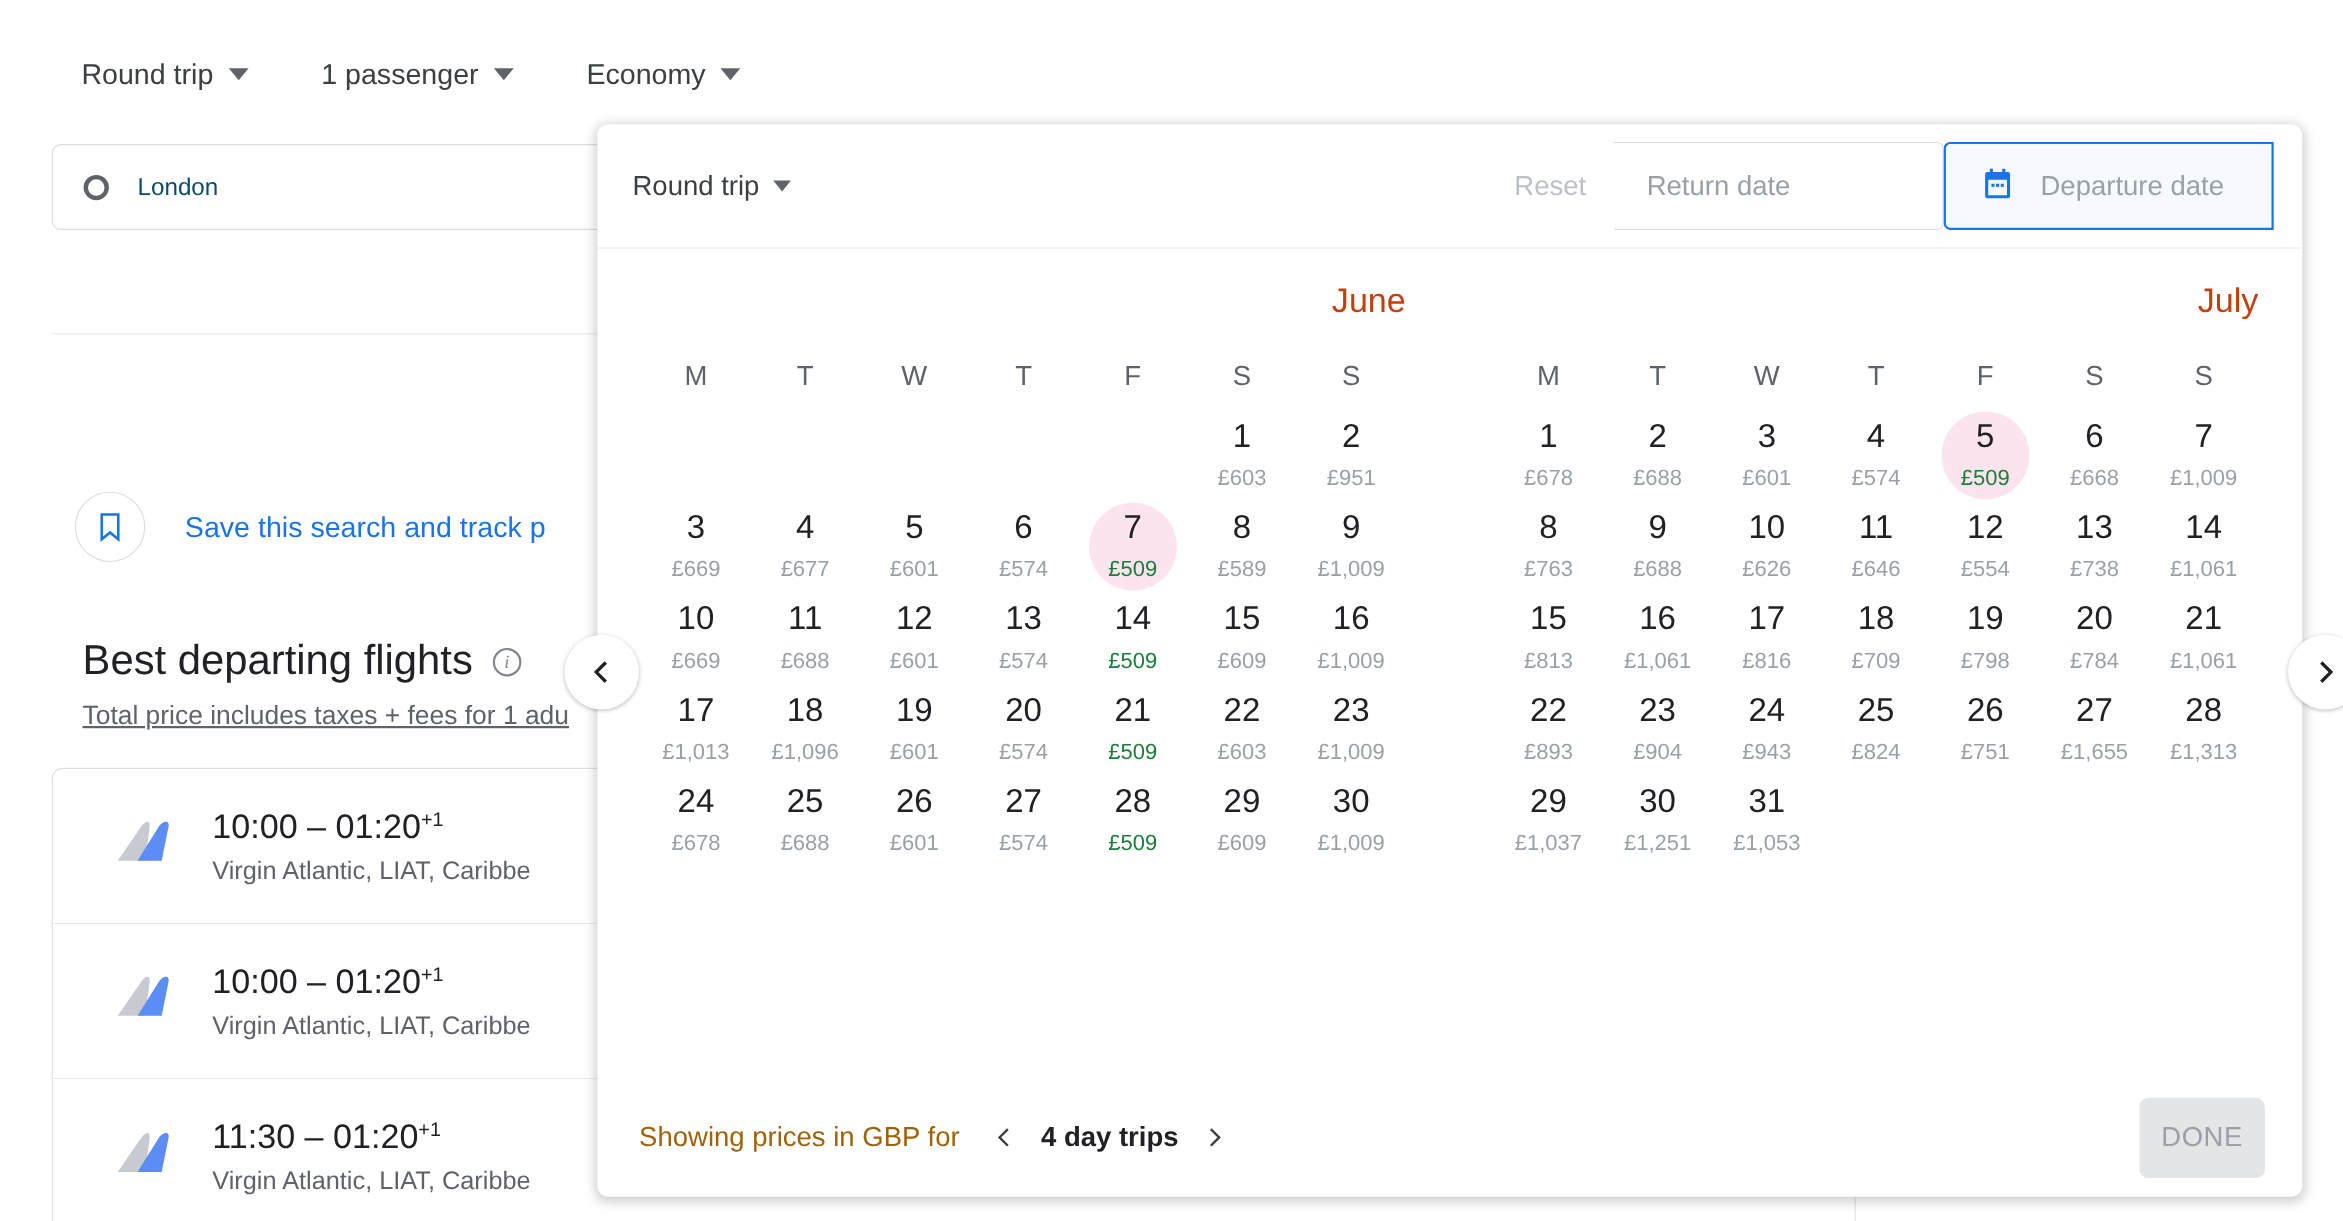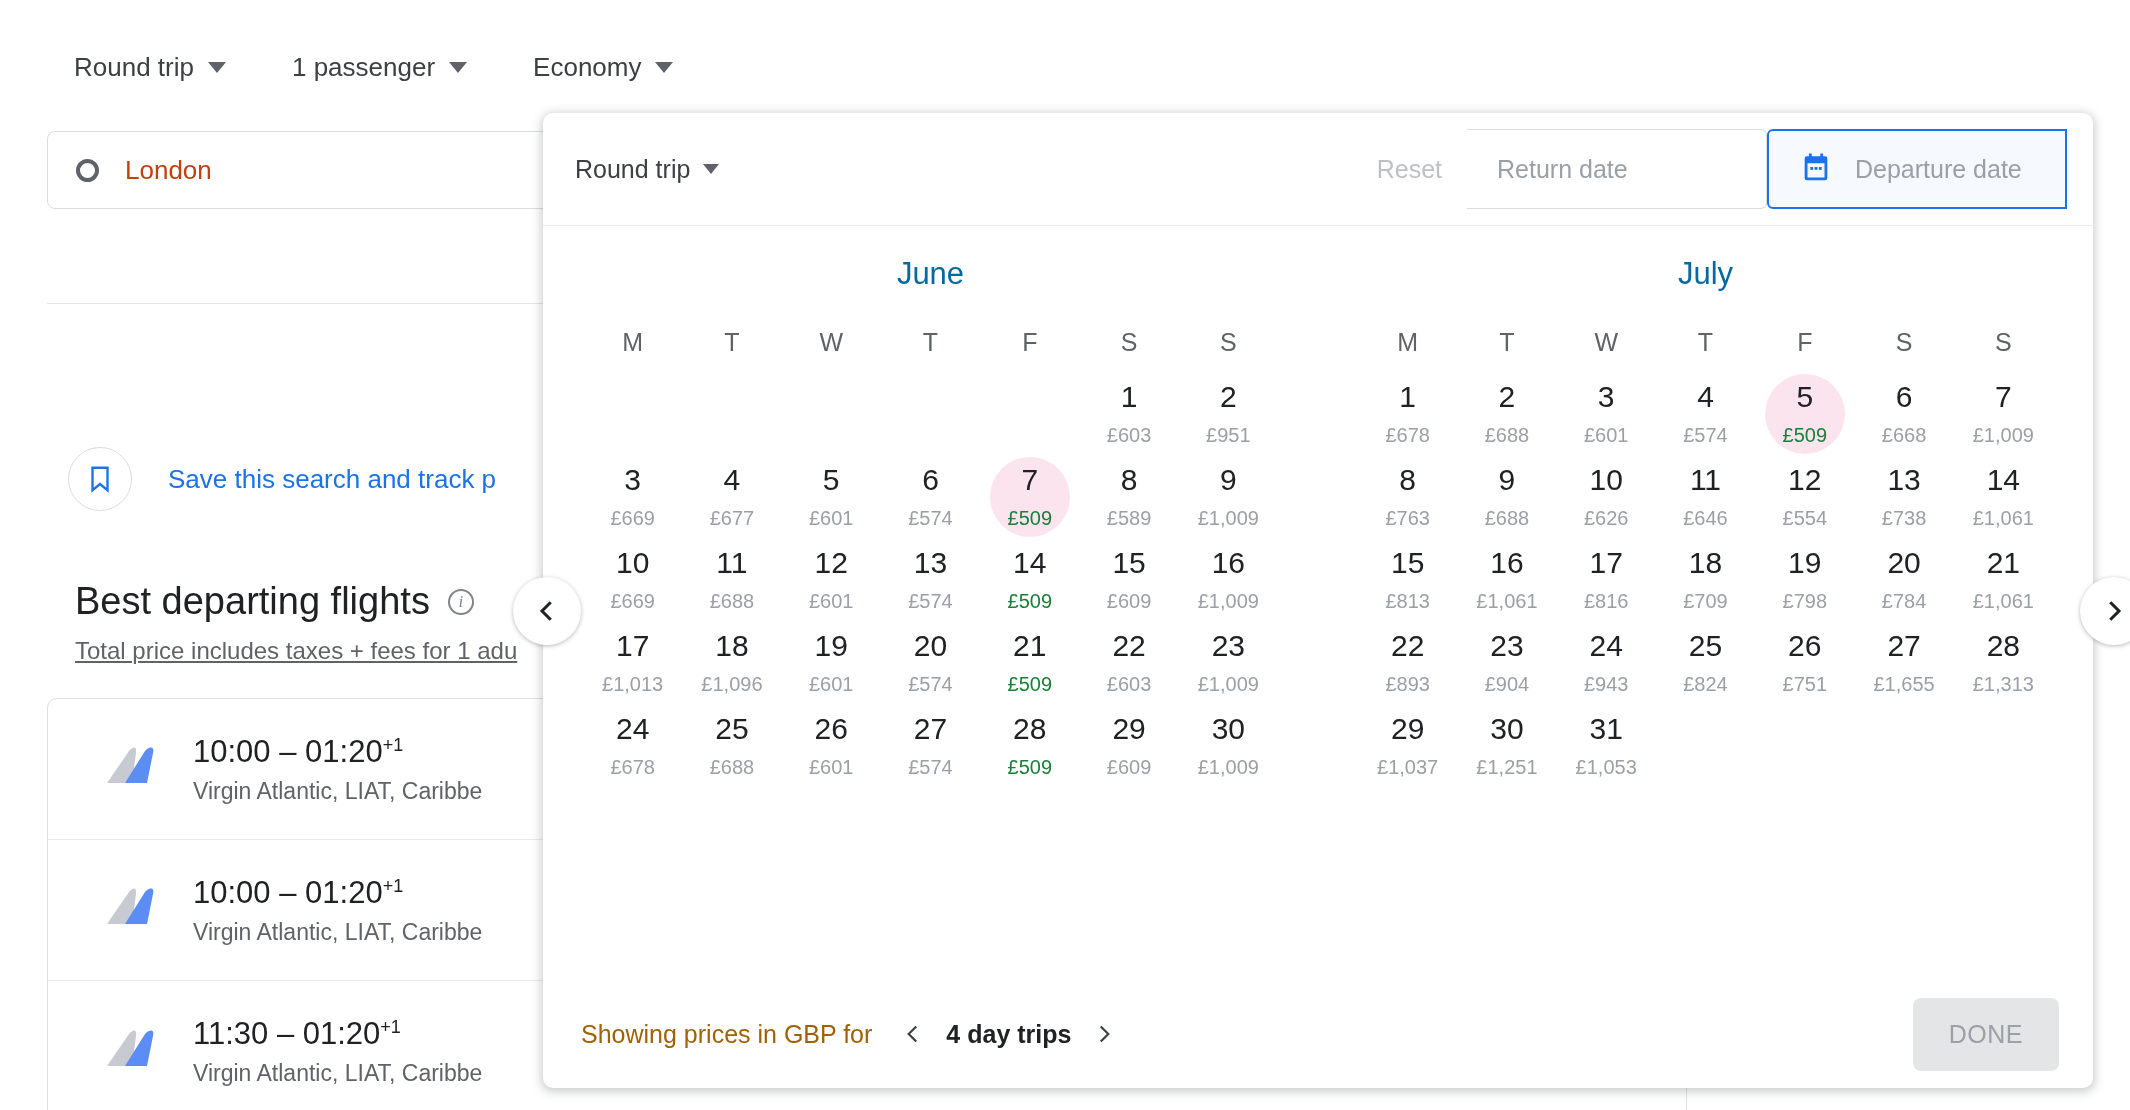--- a/index.html
+++ b/index.html
@@ -35,21 +35,21 @@
     position:absolute; left:47px; top:131px;
     width:1620px; height:78px;
     border:1px solid #dadce0; border-radius:8px;
     background:#fff;
     display:flex; align-items:center; padding-left:28px; gap:26px;
   }
   .ring-icon {
     width:23px; height:23px; border-radius:50%;
     border:4px solid #5f6368; flex:none;
   }
-  .origin-text { font-size:26px; color:#c2410c; }
+  .origin-text { font-size:22px; color:#0c4a6e; }
 
   .divider-line {
     position:absolute; left:47px; top:303px; width:1640px; height:1px; background:#e6e6e6;
   }
 
   .save-row {
     position:absolute; left:68px; top:447px;
     display:flex; align-items:center; gap:36px;
   }
   .save-circle {
@@ -136,21 +136,21 @@
     width:300px; border:2px solid #1a73e8; border-radius:6px 0 0 6px;
     background:#f6faff; z-index:2;
   }
   .date-field.ret {
     width:300px; border-left:none; border-radius:0 6px 6px 0; margin-left:-1px;
   }
 
   .cal-body { flex:1; display:flex; padding:30px 40px 0 40px; gap:80px; }
   .month { flex:1; }
   .month-name {
-    text-align:center; font-size:31px; color:#0369a1; font-weight:400;
+    text-align:right; font-size:31px; color:#c2410c; font-weight:400;
     margin-bottom:36px;
   }
   .grid { display:grid; grid-template-columns:repeat(7,1fr); }
   .dow {
     text-align:center; font-size:25px; color:#5f6368; padding-bottom:22px;
   }
   .cell {
     height:83px; display:flex; flex-direction:column;
     align-items:center; justify-content:flex-start; position:relative;
   }
@@ -173,21 +173,21 @@
     height:108px; display:flex; align-items:center;
     padding:0 34px 0 38px; flex:none;
   }
   .footer-text { font-size:25px; color:#a16207; white-space:nowrap; }
   .trip-stepper { display:flex; align-items:center; gap:18px; margin-left:26px; }
   .step-arrow { width:30px; height:30px; display:flex; align-items:center; justify-content:center; cursor:pointer; }
   .trip-len { font-size:25px; color:#202124; font-weight:700; white-space:nowrap; }
   .done-btn {
     margin-left:auto; background:#e4e5e7; color:#9aa0a6;
     font-size:25px; font-weight:500; letter-spacing:.5px;
-    padding:22px 36px; border:none; border-radius:8px; cursor:default;
+    padding:22px 20px; border:none; border-radius:8px; cursor:default;
   }
 </style>
 </head>
 <body>
 
 <div id="root">
 
   <div class="bg-layer">
 
     <div class="top-controls" id="topControls">

